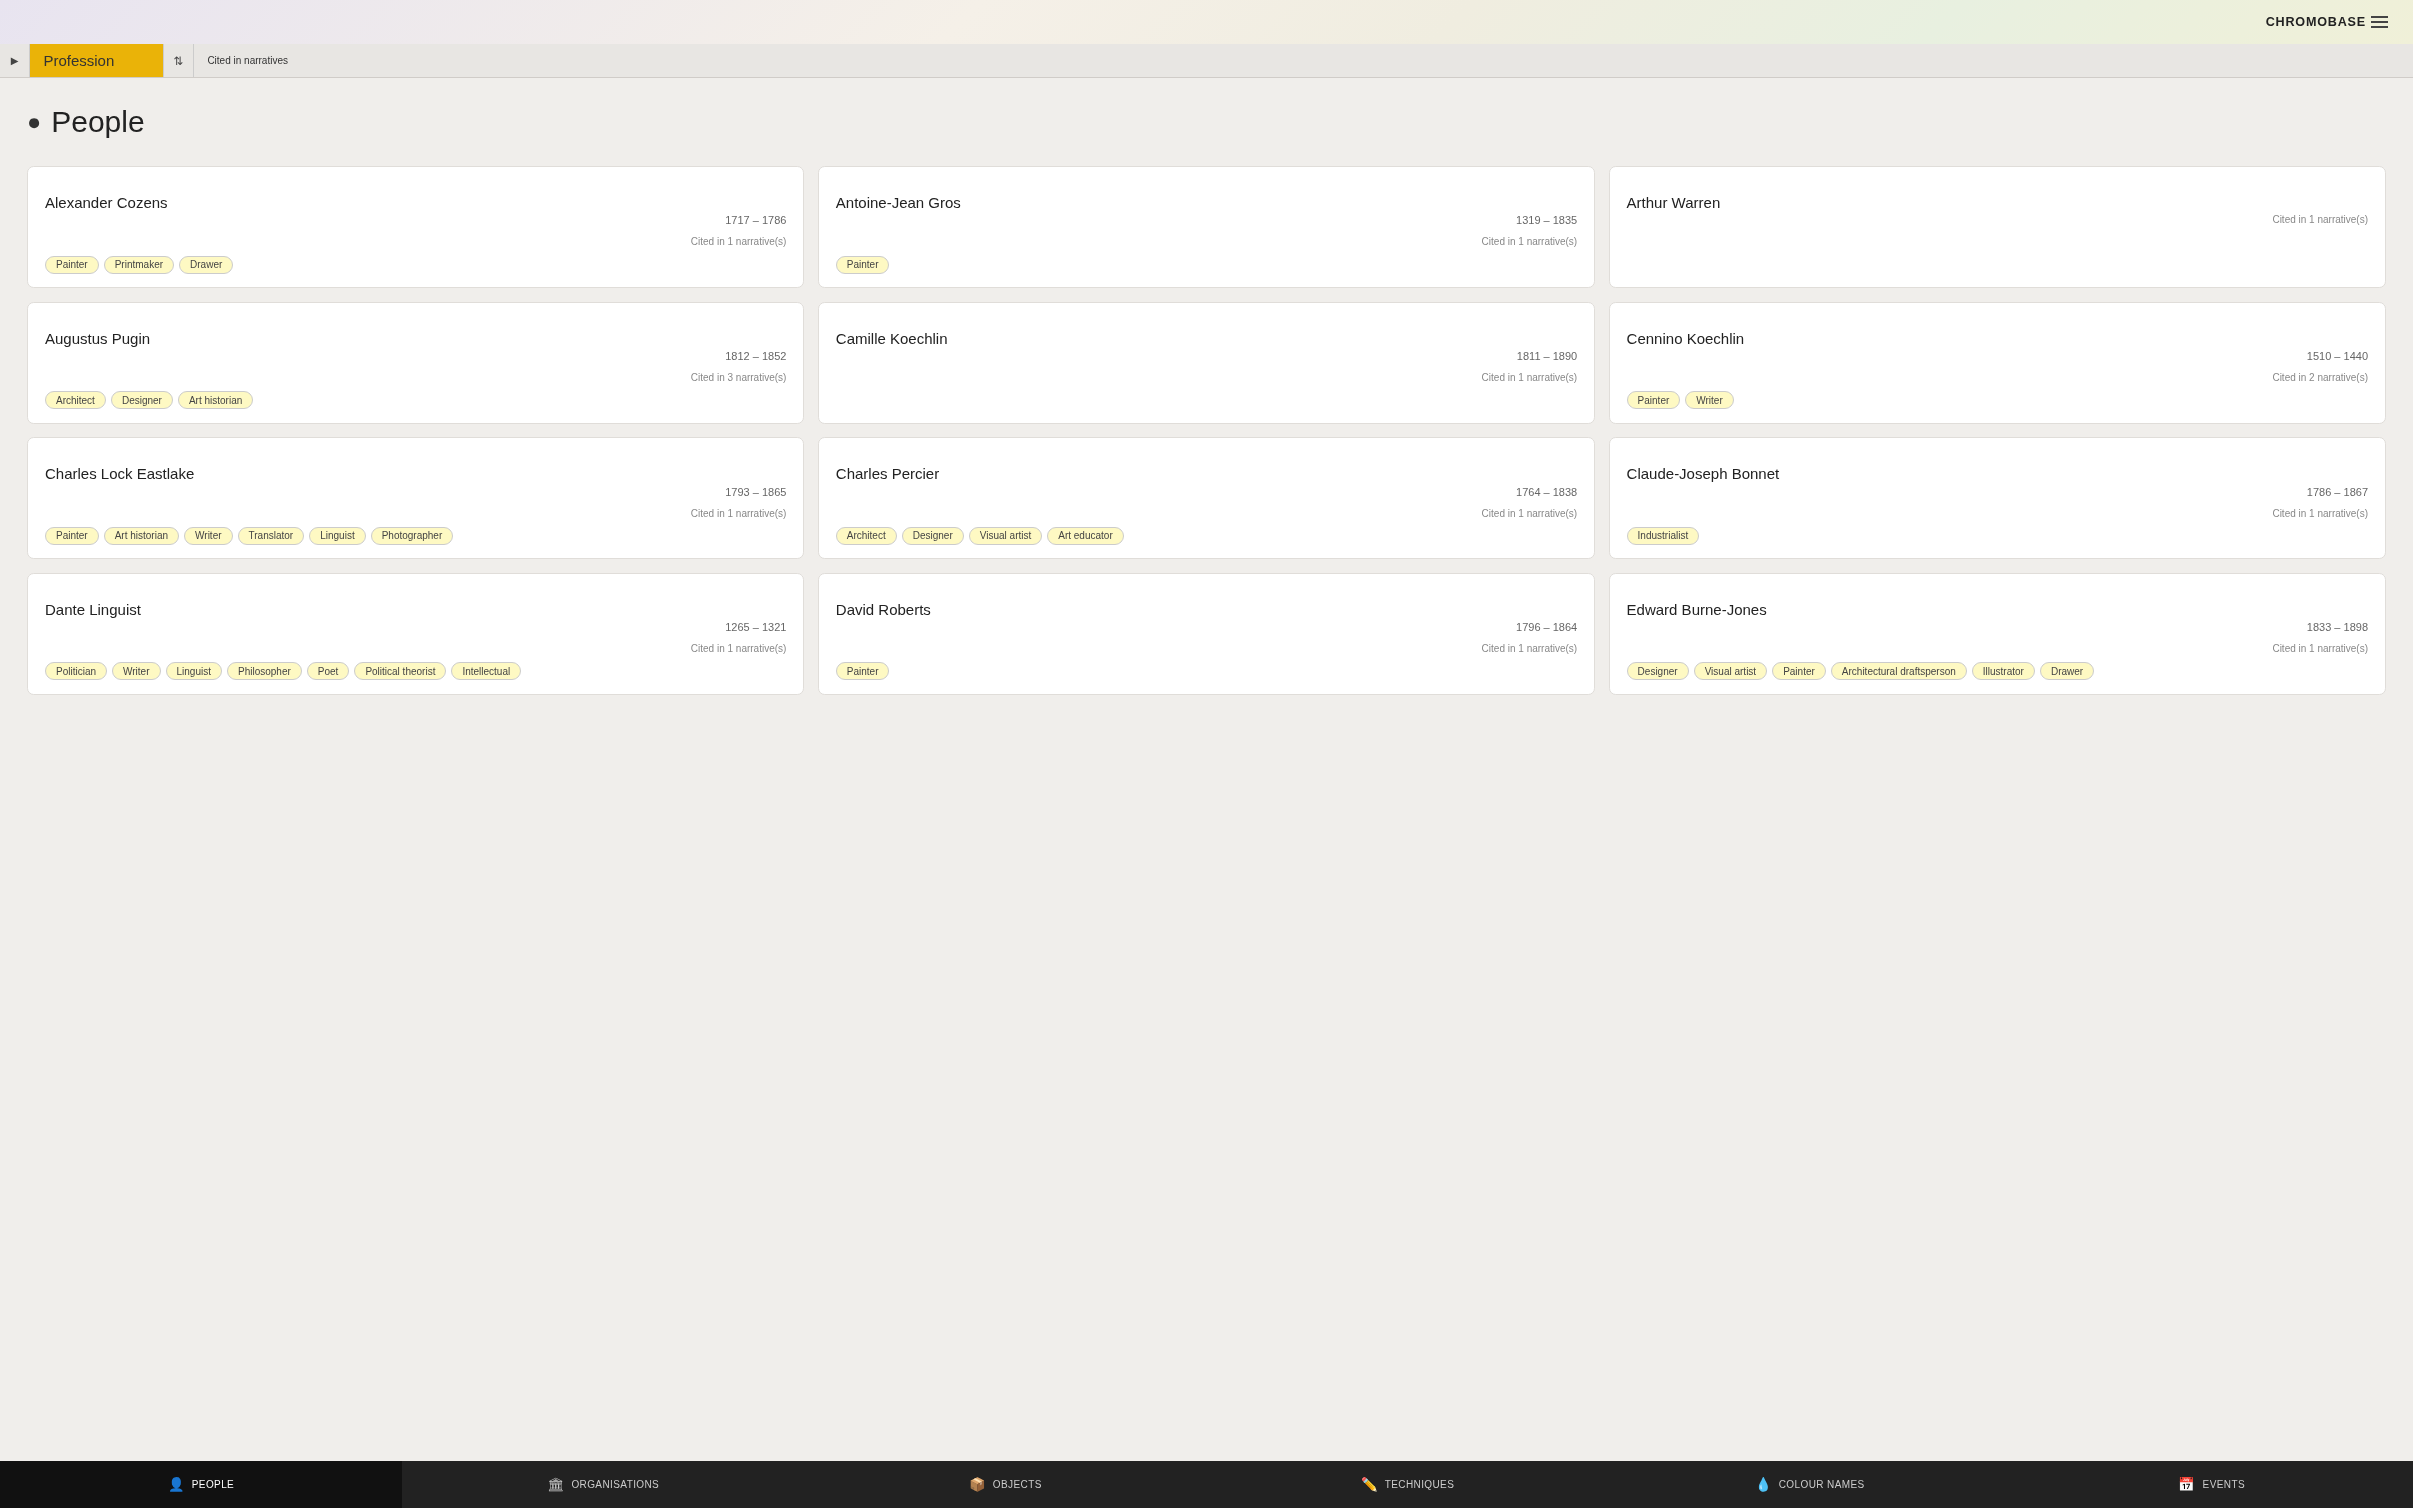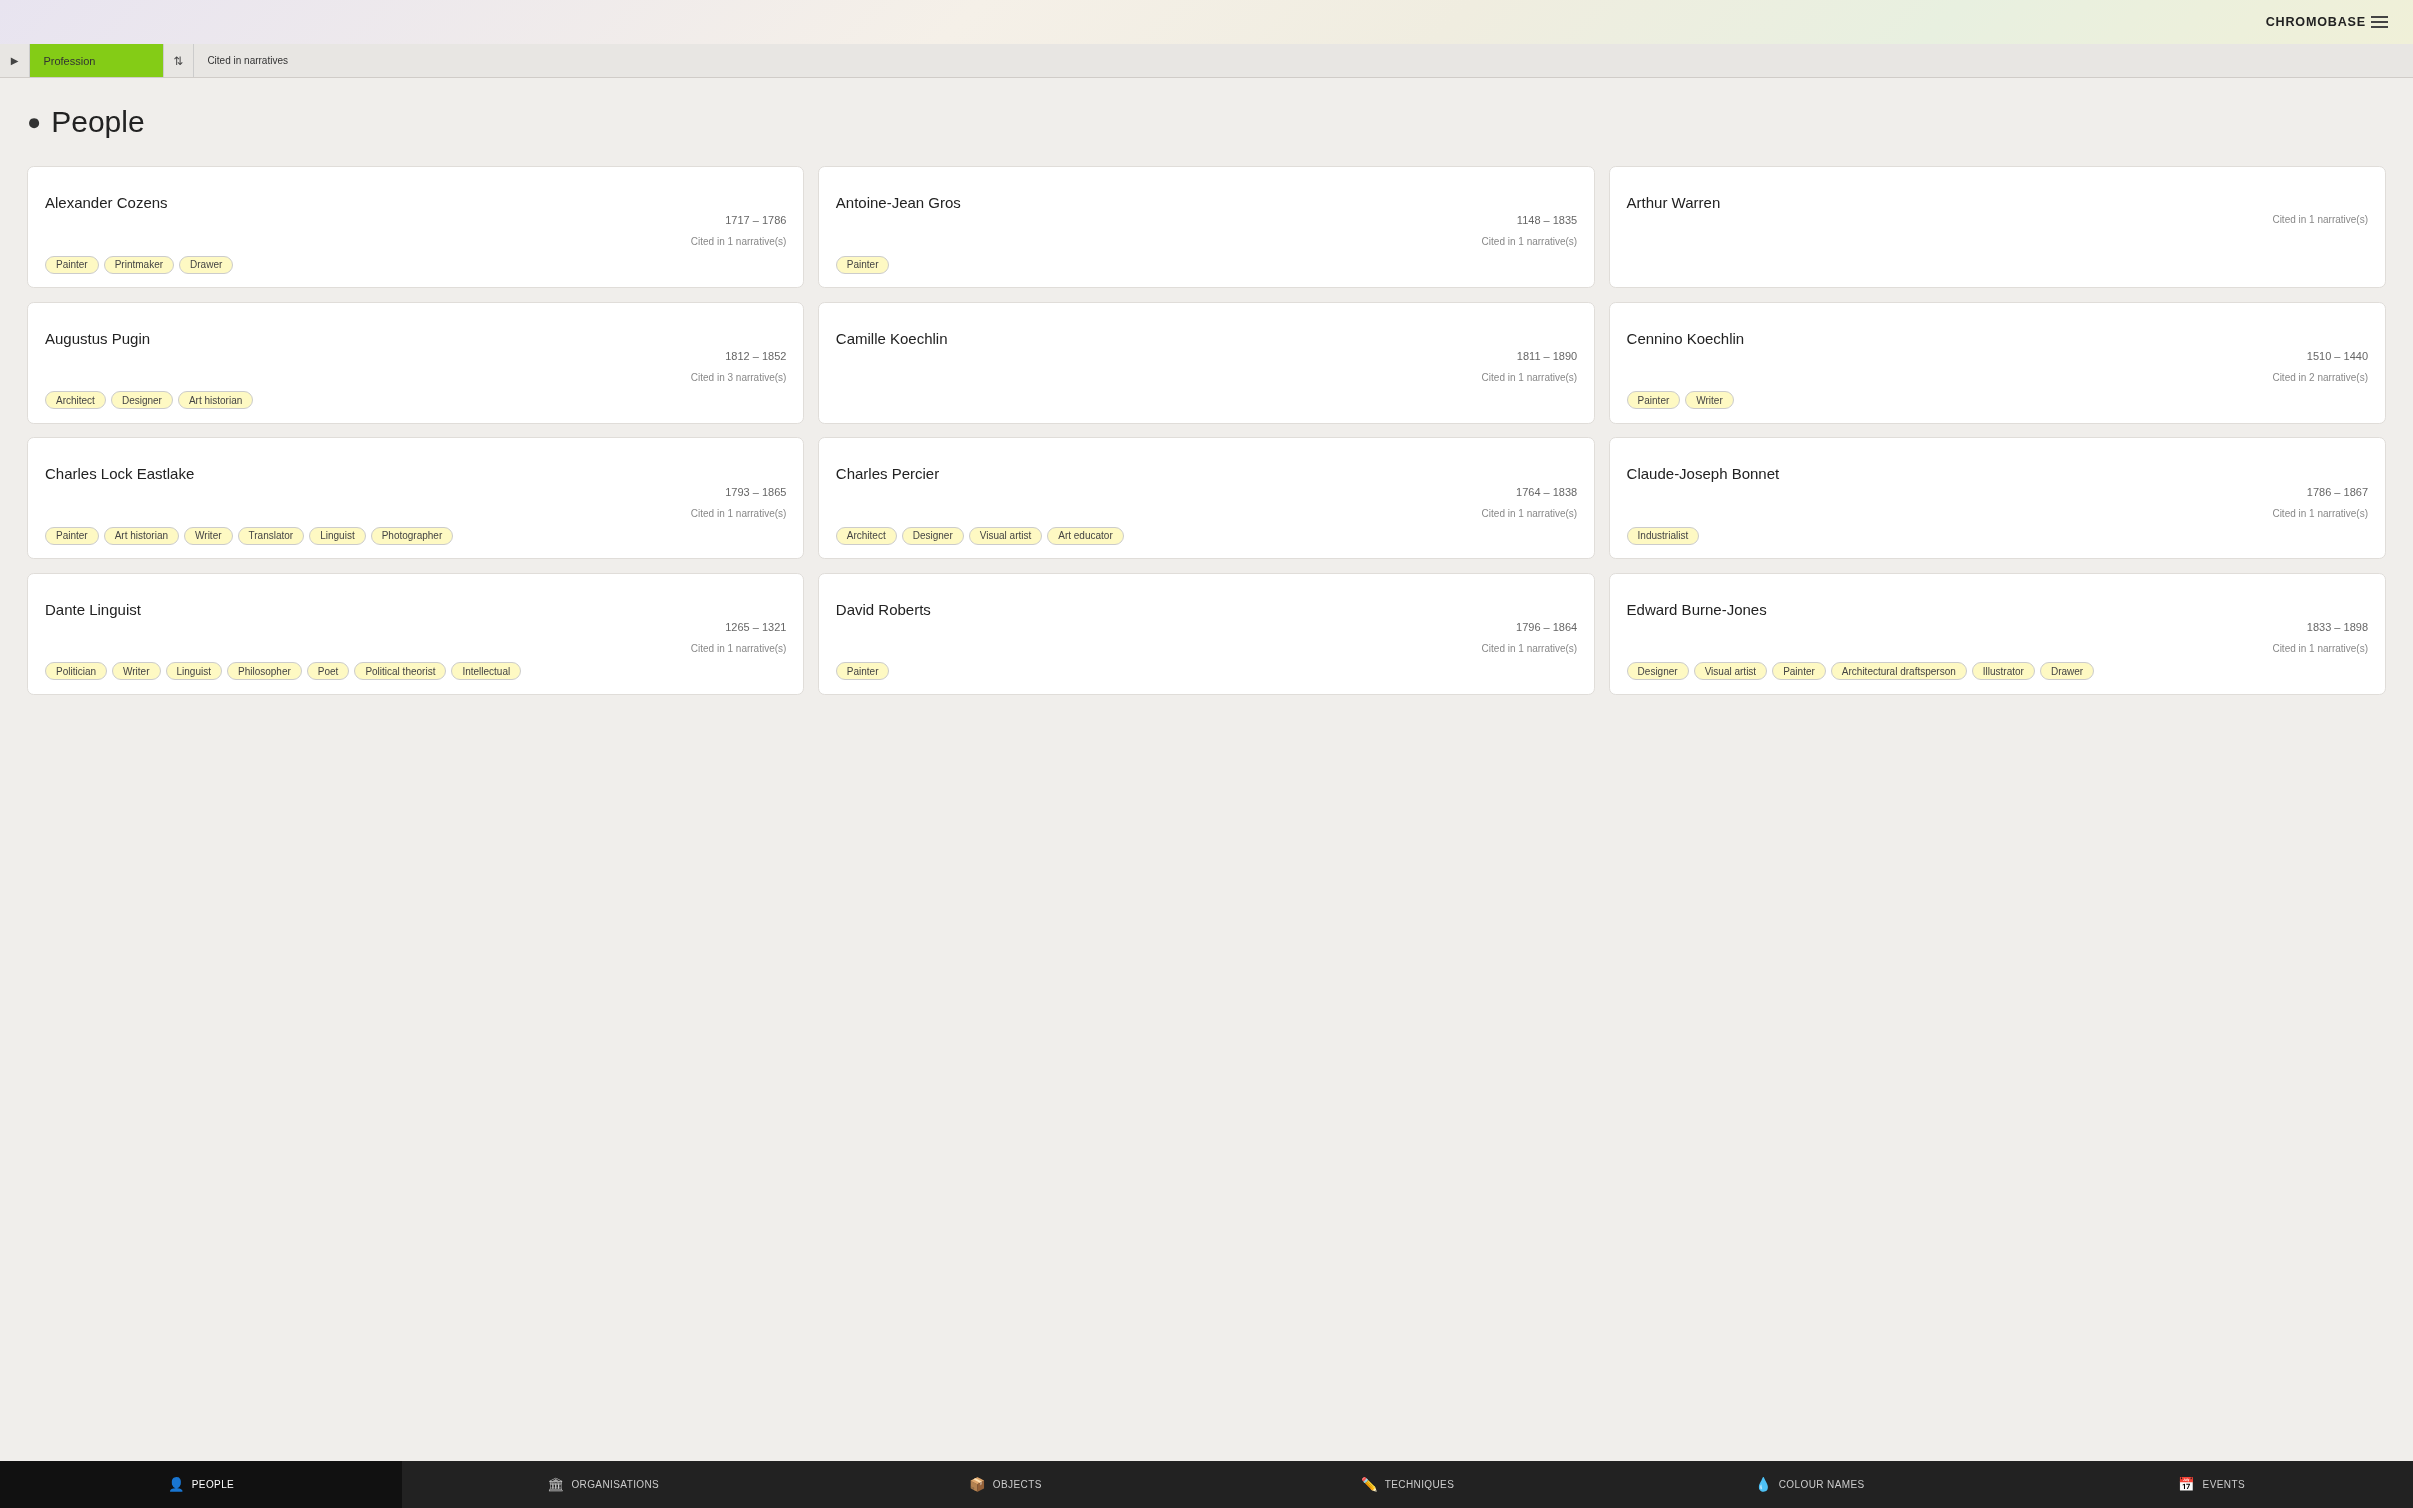--- a/index.html
+++ b/index.html
@@ -59,24 +59,24 @@
       border: none;
       border-right: 0.8px solid #ccc;
       cursor: pointer;
       color: #444;
       font-size: 10px;
     }
     .filter-profession {
       display: flex;
       align-items: center;
       padding: 0 13.4px;
-      font-size: 11px;
+      font-size: 15px;
       color: #333;
       border-right: 0.8px solid #ccc;
-      background: #84cc16;
+      background: #eab308;
       min-width: 134px;
     }
     .filter-sort-btn {
       display: flex;
       align-items: center;
       justify-content: center;
       width: 30px;
       background: none;
       border: none;
       border-right: 0.8px solid #ccc;
@@ -242,21 +242,21 @@
     <div class="person-dates">1717 – 1786</div>
     <div class="person-cited">Cited in 1 narrative(s)</div>
     <div class="person-tags">
           <span class="tag">Painter</span>
           <span class="tag">Printmaker</span>
           <span class="tag">Drawer</span>
         </div>
   </div>
       <div class="person-card">
     <div class="person-name">Antoine-Jean Gros</div>
-    <div class="person-dates">1148 – 1835</div>
+    <div class="person-dates">1319 – 1835</div>
     <div class="person-cited">Cited in 1 narrative(s)</div>
     <div class="person-tags">
           <span class="tag">Painter</span>
         </div>
   </div>
       <div class="person-card">
     <div class="person-name">Arthur Warren</div>
 
     <div class="person-cited">Cited in 1 narrative(s)</div>
 

